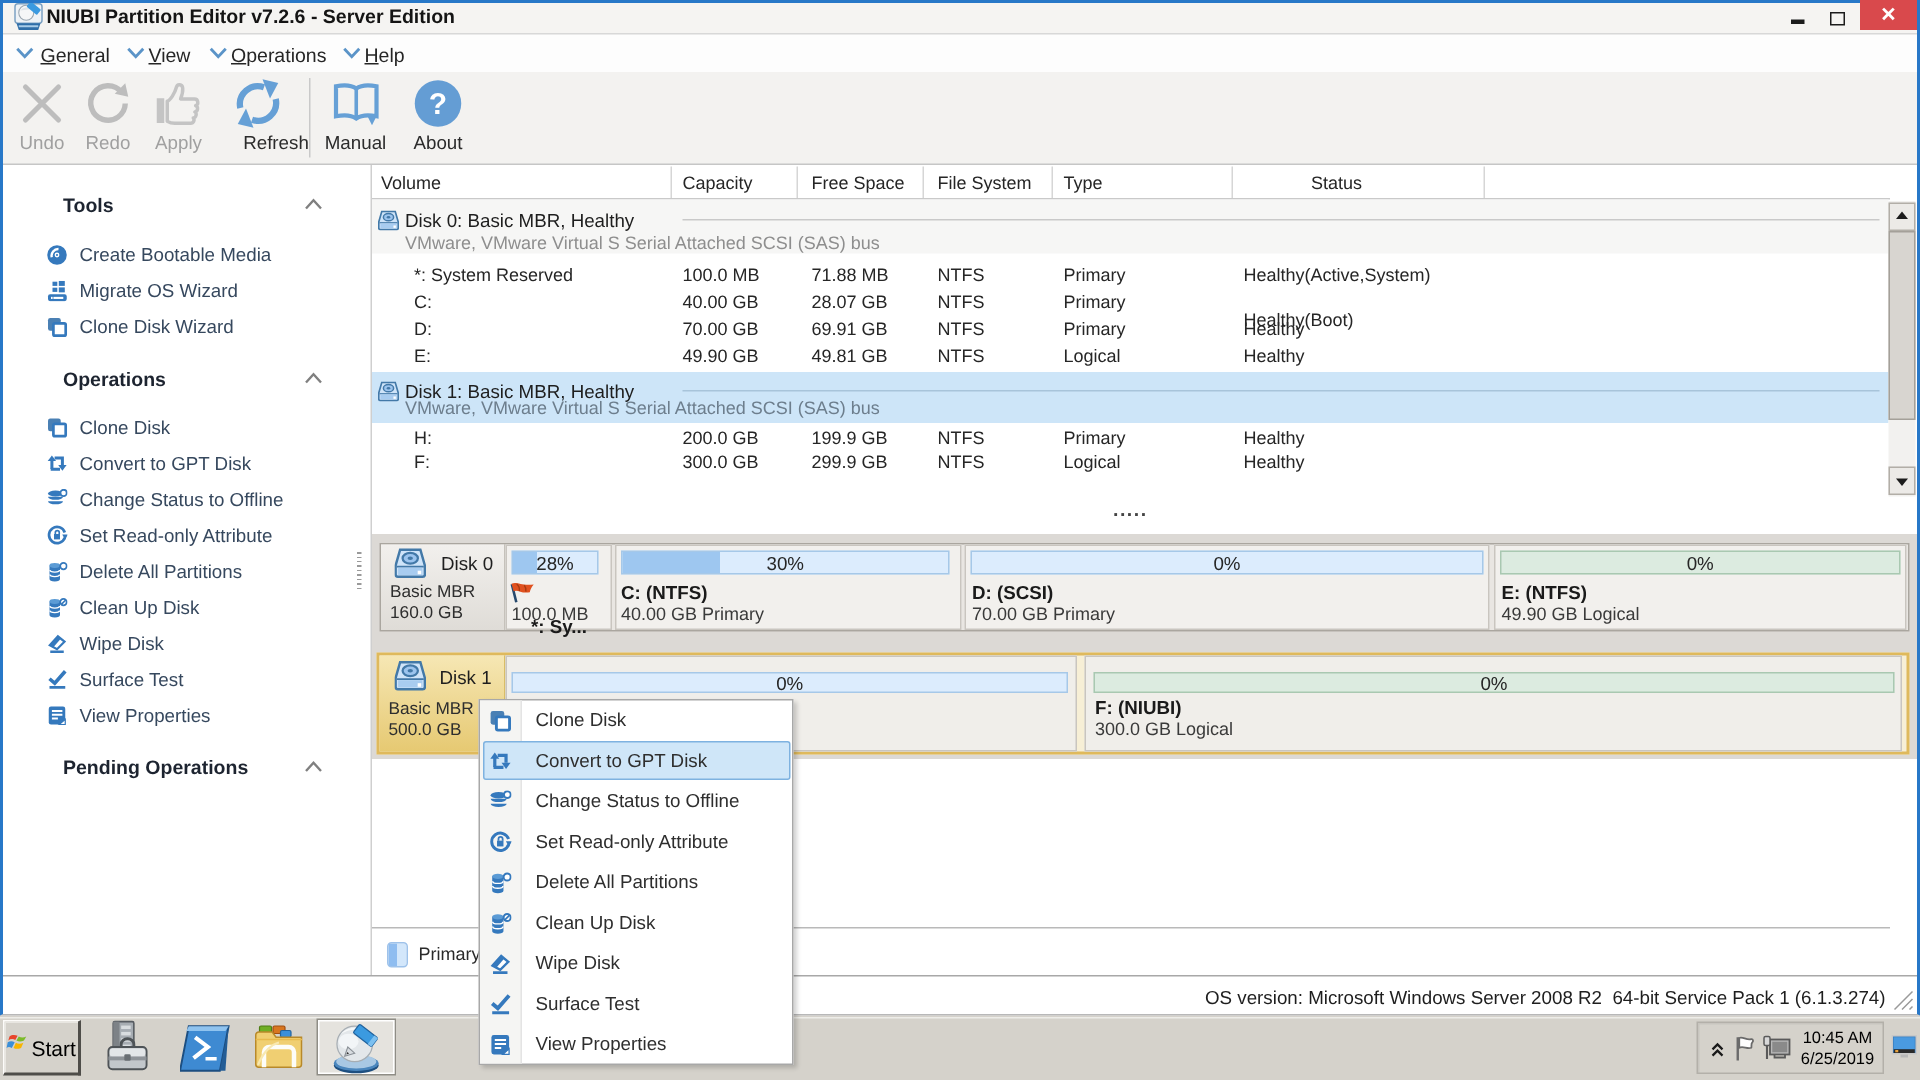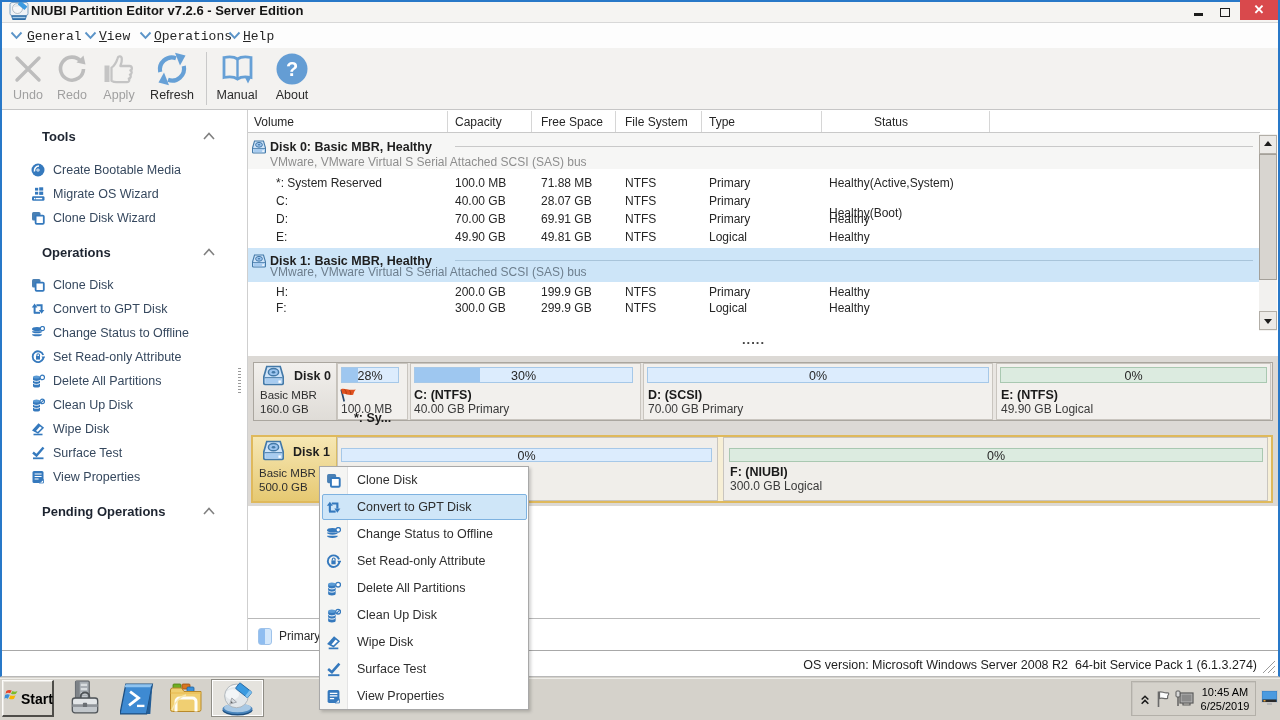--- a/index.html
+++ b/index.html
@@ -1,35 +1,35 @@
 <!DOCTYPE html>
 <html><head>
 <meta charset="utf-8">
 <style>
 * { margin:0; padding:0; box-sizing:border-box; }
 html,body { width:1280px; height:720px; overflow:hidden; }
 body { font-family:"Liberation Sans", sans-serif; font-size:12px; color:#1e1e1e; background:#d5d2cb; position:relative; }
 .abs { position:absolute; }
-.b { font-weight:bold; }
+.b { font-weight:normal; }
 .gray { color:#8e8e8e; }
 svg { display:block; }
 
 
 #win { left:0; top:0; width:1280px; height:677px; background:#fff; border:2px solid #2878c8; border-bottom:1px solid #b8b8b8; }
 
 
 #titlebar { left:2px; top:2px; width:1276px; height:20px; background:#f5f4f2; }
 #title { left:31px; top:3px; font-size:13px; font-weight:bold; color:#141414; }
 #btn-close { left:1240px; top:0px; width:38px; height:20px; background:#d9494c; color:#fff; text-align:center; line-height:19px; font-size:13px; font-weight:bold; }
 #btn-min { left:1194px; top:13px; width:9px; height:2.5px; background:#1c1c1c; }
 #btn-max { left:1220px; top:8px; width:10px; height:9px; border:1.5px solid #1c1c1c; }
 
 
 #menubar { left:2px; top:22px; width:1276px; height:26px; background:#fdfdfd; border-top:1px solid #d8d8d8; }
-.mitem { top:29px; font-size:13px; color:#262626;font-family:Liberation Mono, monospace; }
+.mitem { top:29px; font-size:13px; color:#262626; }
 .mitem u { text-decoration:underline; }
 .chev { top:31px; }
 
 
 #toolbar { left:2px; top:48px; width:1276px; height:62px; background:#f3f2f0; border-bottom:1px solid #c6c6c6; }
 .tlabel { top:88px; font-size:12.5px; text-align:center; color:#2b2b2b; }
 .tlabel.dis { color:#a0a0a0; }
 #tsep { left:206px; top:52px; width:1px; height:53px; background:#c9c9c9; }
 
 
@@ -216,21 +216,21 @@
     <rect x="2.5" y="12.5" width="5" height="16.5" fill="#c4c4c4"></rect>
     <path d="M9.5 14.5 C11.5 14 14.6 9 15.6 5.2 C16.2 2.6 19.6 3 19.8 5.8 C20 8.2 19.2 11 18.4 13 L27.6 13 C30.3 13 30.6 16.8 28.4 17.4 C30.4 18.2 30 21.2 27.9 21.6 C29.5 22.6 28.8 25.4 26.8 25.6 C28 26.8 27.1 29.2 25.1 29.2 L14.5 29.2 C12.5 29.2 10.5 28.4 9.5 27.8 Z" fill="none" stroke="#c4c4c4" stroke-width="2.3" stroke-linejoin="round"></path>
   </svg>
 <div class="abs tlabel dis" style="left:98px;width:42px">Apply</div>
 <svg class="abs" style="left:155px;top:52px" width="34" height="34" viewBox="0 0 34 34">
     <path d="M5.2 20 A12 12 0 0 1 21 6.2" fill="none" stroke="#66a0d6" stroke-width="4.2"></path>
     <path d="M20 0.8 L30.5 3.4 L25 13.6 Z" fill="#66a0d6"></path>
     <path d="M28.8 14 A12 12 0 0 1 13 27.8" fill="none" stroke="#66a0d6" stroke-width="4.2"></path>
     <path d="M14 33.2 L3.5 30.6 L9 20.4 Z" fill="#66a0d6"></path>
   </svg>
-<div class="abs tlabel" style="left:146px;width:52px">Refresh</div>
+<div class="abs tlabel" style="left:158px;width:52px">Refresh</div>
 <svg class="abs" style="left:221px;top:55px" width="33" height="30" viewBox="0 0 33 30">
     <path d="M16.5 4 C13 1.5 8 1.5 3 2.5 L3 22.5 C8 21.5 13 21.5 16.5 24 C20 21.5 25 21.5 30 22.5 L30 2.5 C25 1.5 20 1.5 16.5 4 Z" fill="none" stroke="#66a0d6" stroke-width="2.8"></path>
     <path d="M16.5 4 V24" stroke="#66a0d6" stroke-width="2.4"></path>
     <path d="M24 22.5 l3 6 3 -6 Z" fill="#66a0d6"></path>
   </svg>
 <div class="abs tlabel" style="left:212px;width:50px">Manual</div>
 <svg class="abs" style="left:276px;top:53px" width="32" height="32" viewBox="0 0 32 32">
     <circle cx="16" cy="16" r="15.5" fill="#649dd4"></circle>
     <text x="16" y="23" font-family="Liberation Sans, sans-serif" font-size="20" font-weight="bold" fill="#fff" text-anchor="middle">?</text>
   </svg>

